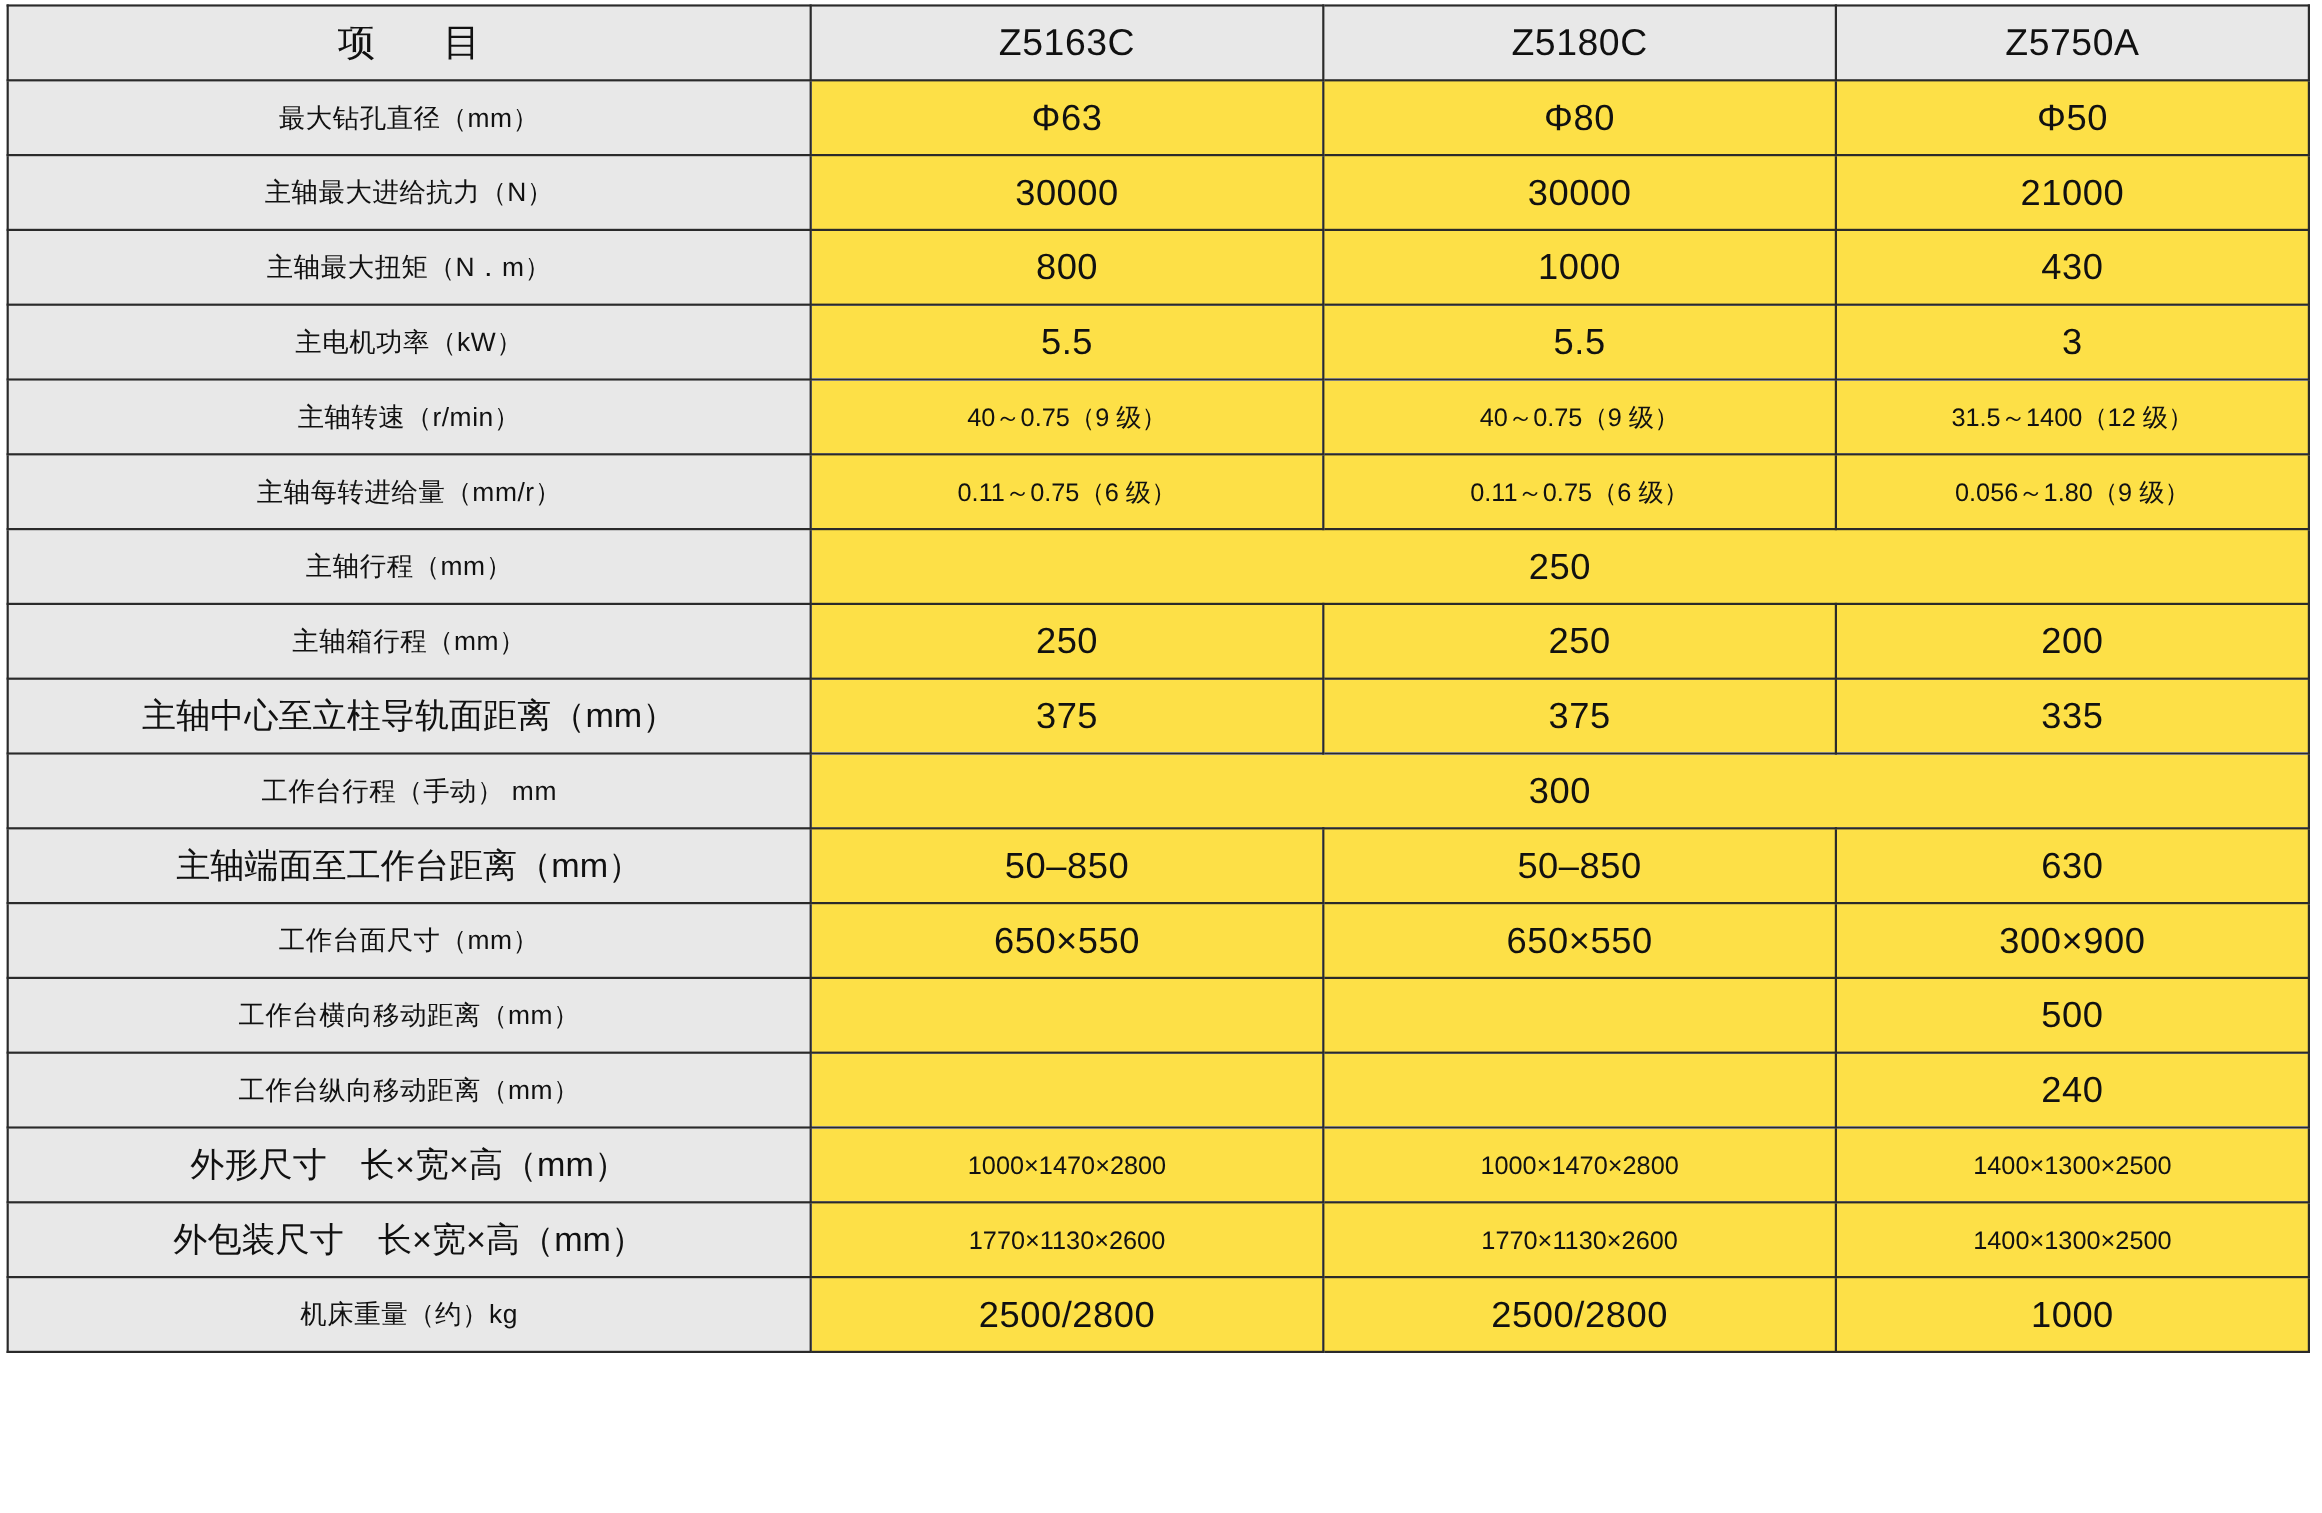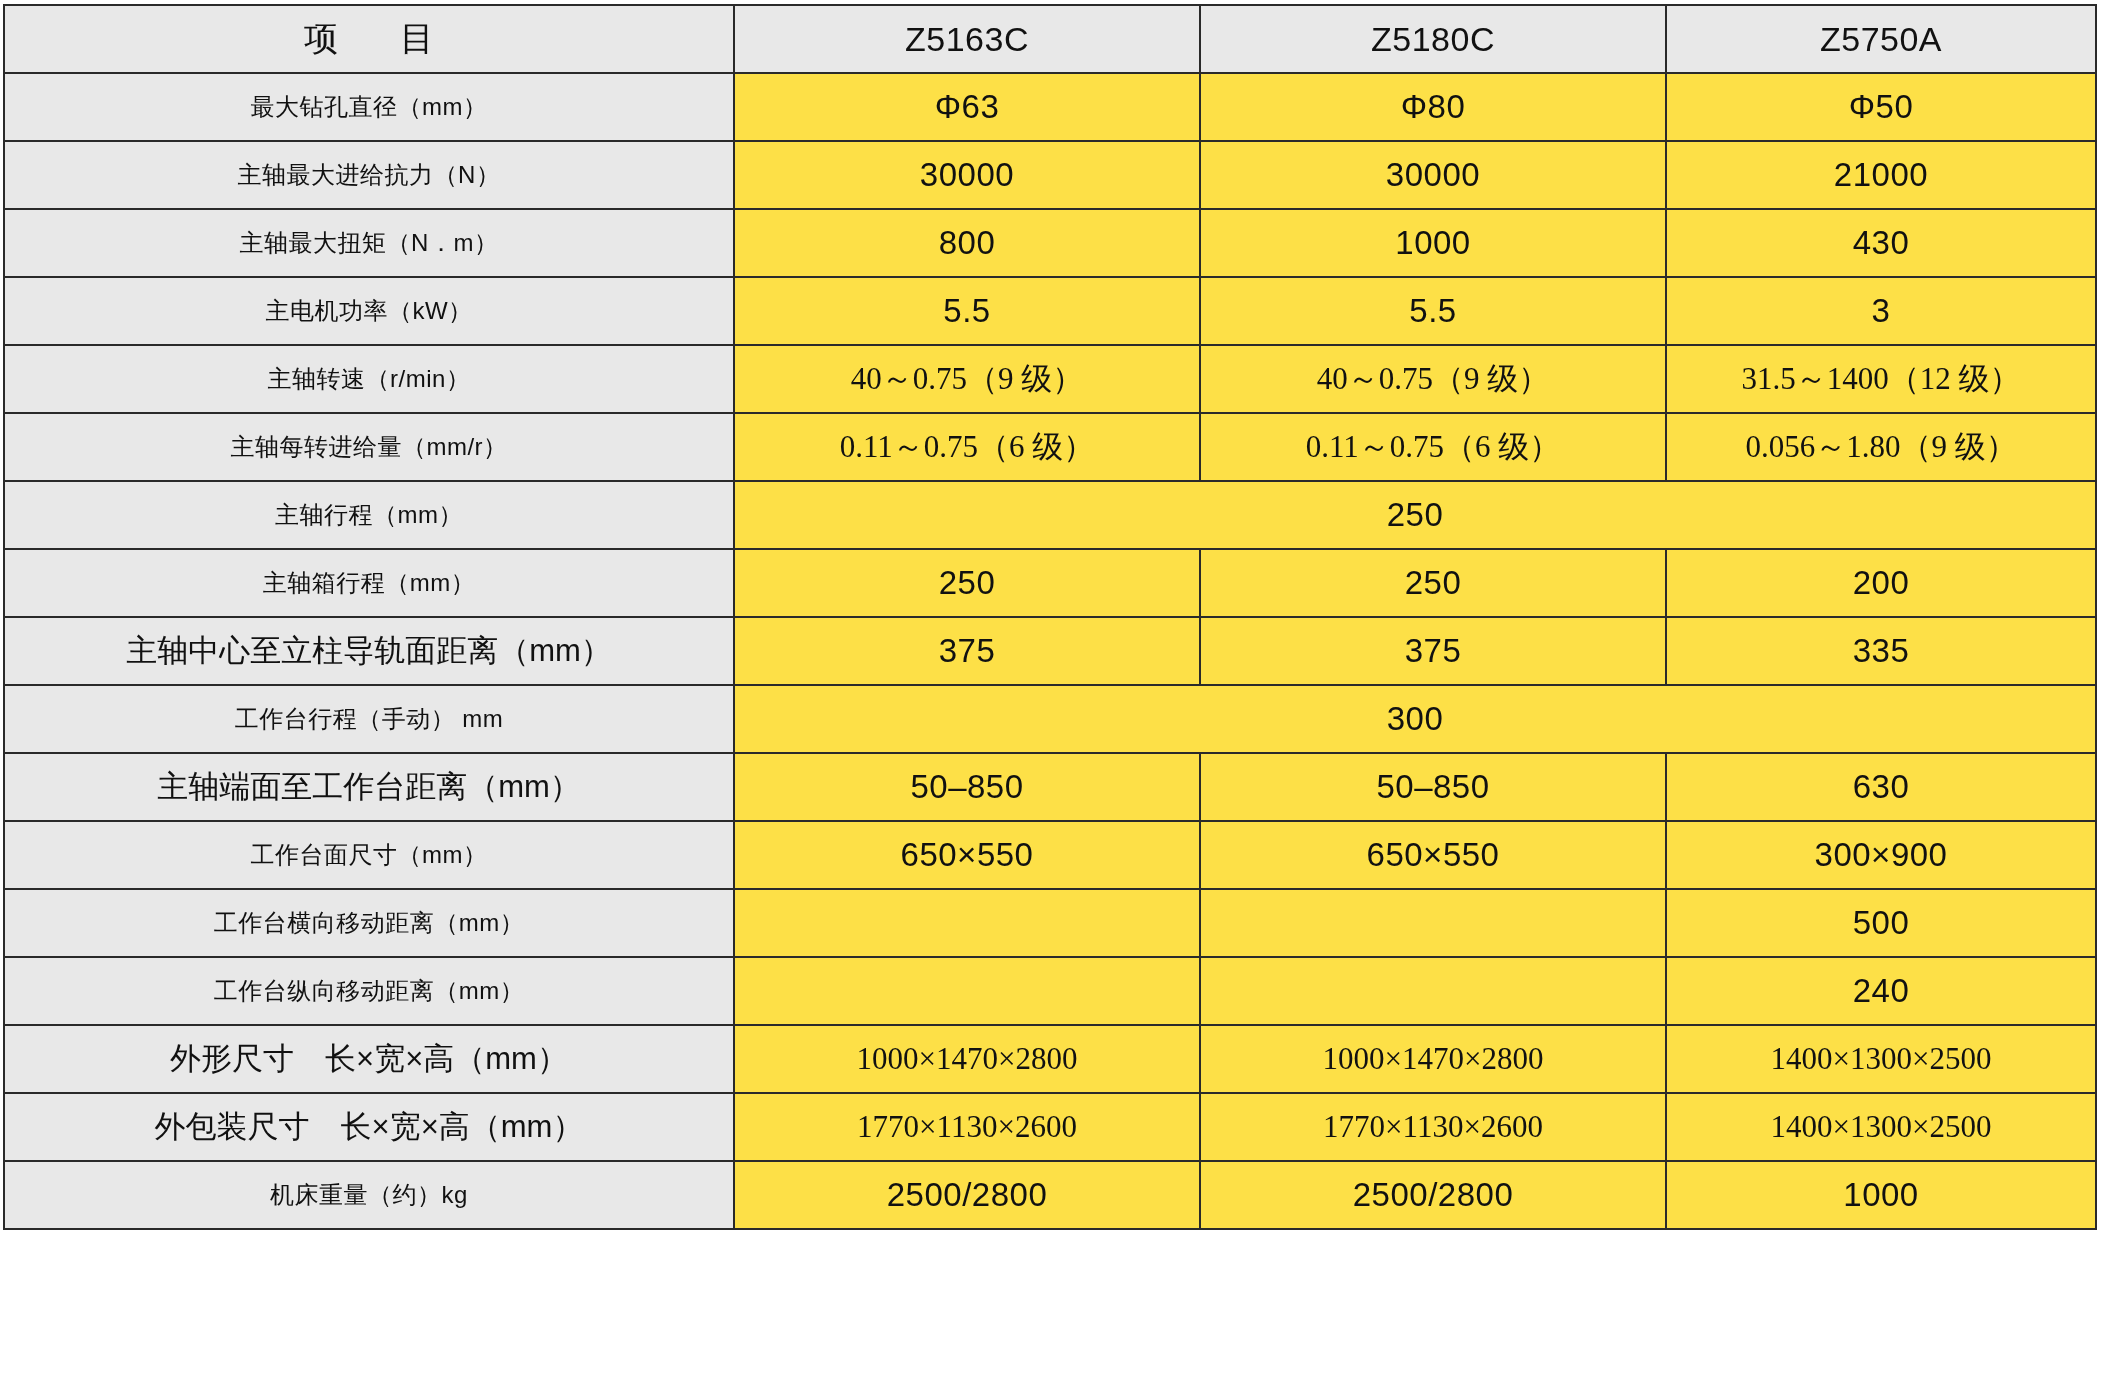--- a/index.html
+++ b/index.html
@@ -9,24 +9,24 @@
   }
   body {
     width: 2111px;
     height: 1375px;
     font-family: "Liberation Sans", "DejaVu Sans", sans-serif;
   }
   .sheet {
     width: 2111px;
     height: 1375px;
     box-sizing: border-box;
-    padding: 4px 14px 10px 6px;
+    padding: 4px 26px 10px 6px;
     display: flex;
     align-items: flex-start;
-    justify-content: flex-end;
+    justify-content: flex-start;
   }
   table.spec {
     border-collapse: collapse;
     table-layout: fixed;
     width: 2092px;
     background: #ffffff;
   }
   table.spec col.c0 { width: 730px; }
   table.spec col.c1 { width: 466px; }
   table.spec col.c2 { width: 466px; }
@@ -54,23 +54,22 @@
     font-size: 24px;
   }
   table.spec td.label.tight {
     font-size: 31px;
     letter-spacing: 0px;
   }
   table.spec td.value {
     background: #fde047;
   }
   table.spec td.value.small {
-    font-size: 31px;
+    font-size: 23px;
     letter-spacing: 0px;
-    font-family: Liberation Serif, serif;
   }
   table.spec td.value.empty { }
   .hdr-item {
     letter-spacing: 14px;
     padding-left: 14px;
   }
 </style>
 </head>
 <body>
 

